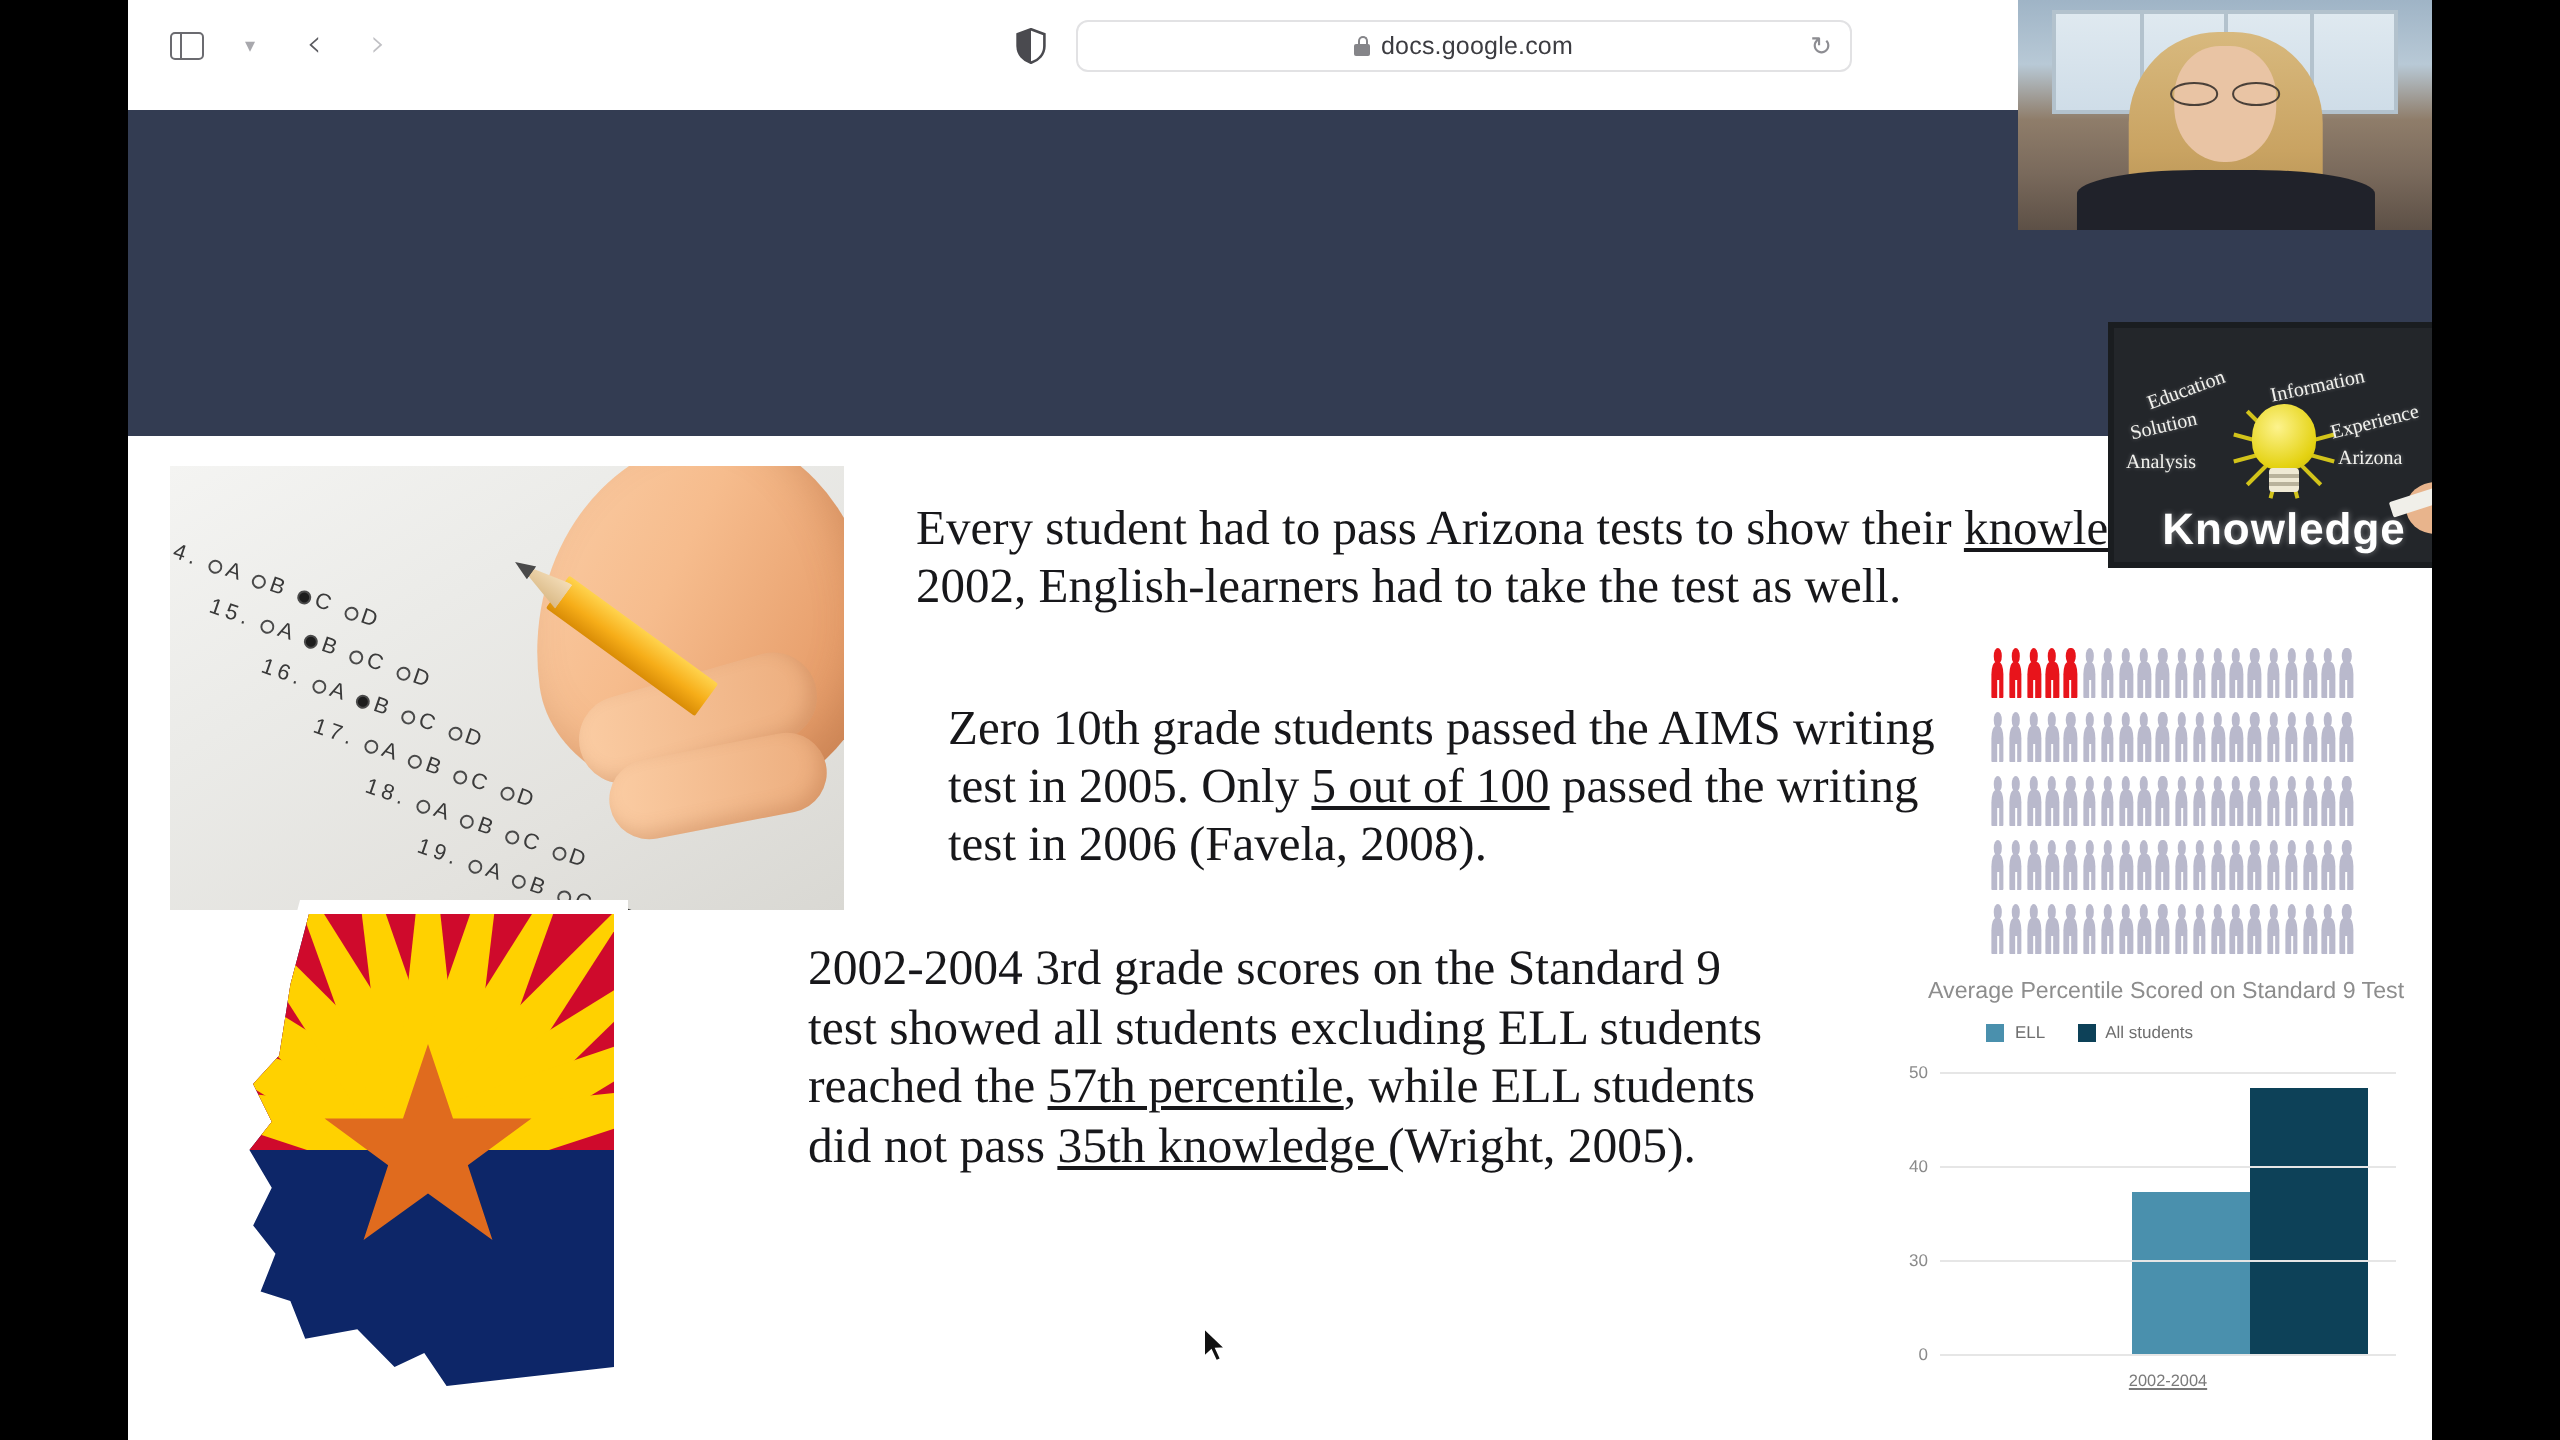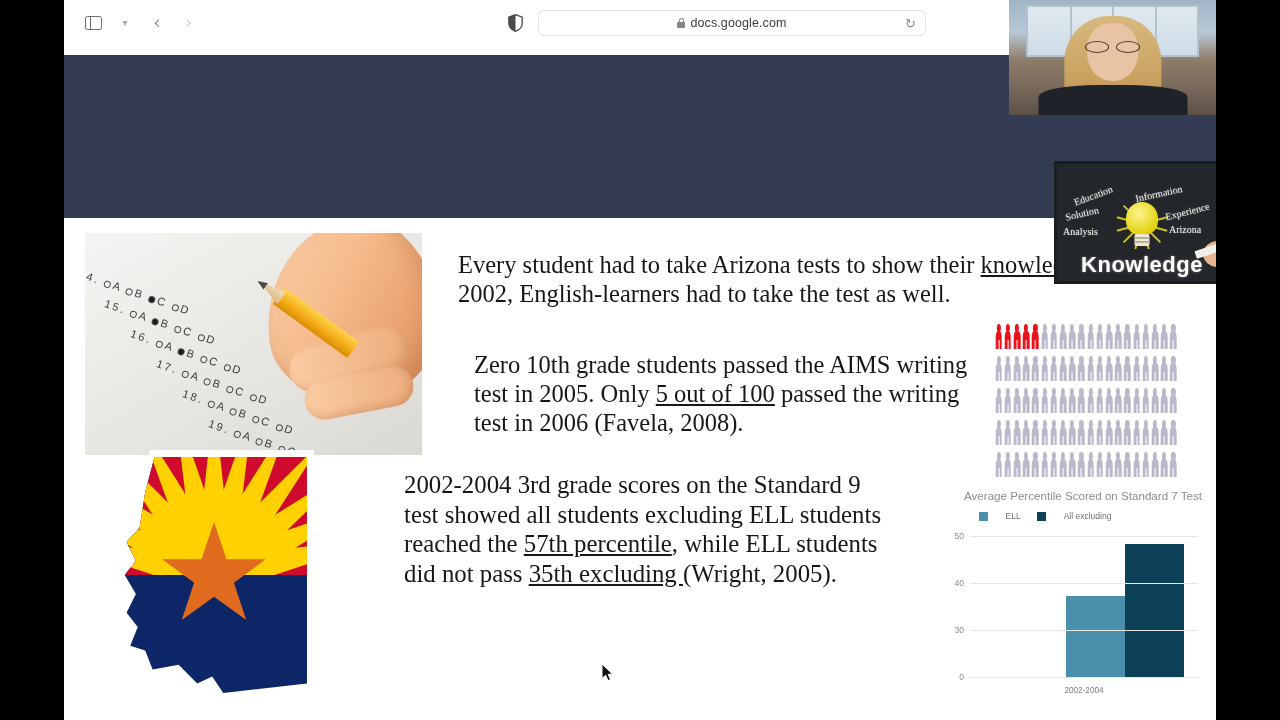--- a/index.html
+++ b/index.html
@@ -175,36 +175,36 @@
     background:#ffffff;
   }
   .chart-title{
     position:absolute; left:80px; top:4px; font-size:11.6px; color:#8d8d8d;
     font-family:"Liberation Sans", sans-serif; white-space:nowrap;
   }
   .chart-legend{
     position:absolute; left:0; top:26px; width:100%; display:flex;
     justify-content:center; gap:16px; align-items:center;
   }
-  .legend-item{ display:flex; align-items:center; gap:18px;text-align:center; }
+  .legend-item{ display:flex; align-items:center; gap:5px;text-align:center; }
   .legend-swatch{ width:9px; height:9px; }
   .legend-label{ font-size:8.5px; color:#6e6e6e; font-family:"Liberation Sans", sans-serif;}
   .plot{
     position:absolute; left:86px; top:52px; right:8px; bottom:32px;
   }
   .gridline{ position:absolute; left:0; right:0; height:1px; background:#e6e6e6; }
   .ytick{
     position:absolute; right:100%; margin-right:6px; transform:translateY(-50%);
     font-size:8.5px; color:#8a8a8a; font-family:"Liberation Sans", sans-serif;
   }
   .bars{ position:absolute; left:0; right:0; bottom:0; top:0; }
   .bar{ position:absolute; bottom:0; }
   .xlabel{
     position:absolute; top:100%; margin-top:8px; left:50%; transform:translateX(-50%);
-    font-size:8.2px; color:#7a7a7a; font-family:"Liberation Sans", sans-serif; white-space:nowrap;
+    font-size:8.2px; color:#7a7a7a; font-family:"Liberation Sans", sans-serif; white-space:nowrap;text-decoration:underline;
   }
 
   
   .webcam{
     position:absolute; left:1009px; top:0px; width:207px; height:115px;
     overflow:hidden; background:#2b3240;
   }
   .wc-bg{ position:absolute; inset:0;
     background:linear-gradient(180deg,#9fb4c6 0%,#b8c9d6 28%,#8f7d6a 52%,#7a6a5c 75%,#5d5046 100%); }
   .wc-window{ position:absolute; left:8%; top:4%; width:84%; height:46%;
@@ -359,23 +359,23 @@
             <div class="ray" style="transform: translateX(-50%) rotate(26deg);"></div>
             <div class="ray" style="transform: translateX(-50%) rotate(39deg);"></div>
             <div class="ray" style="transform: translateX(-50%) rotate(52deg);"></div>
             <div class="ray" style="transform: translateX(-50%) rotate(65deg);"></div>
             <div class="ray" style="transform: translateX(-50%) rotate(78deg);"></div>
           </div>
         <div class="az-star"></div>
       </div>
     </div>
 
-    <div class="body-text para-1"><span>Every student had to take Arizona tests to show their </span><span class="u">knowledge</span><span>. In 2002, English-learners had to take the test as well.</span></div>
+    <div class="body-text para-1"><span>Every student had to pass Arizona tests to show their </span><span class="u">knowledge</span><span>. In 2002, English-learners had to take the test as well.</span></div>
     <div class="body-text para-2"><span>Zero 10th grade students passed the AIMS writing test in 2005. Only </span><span class="u">5 out of 100</span><span> passed the writing test in 2006 (Favela, 2008).</span></div>
-    <div class="body-text para-3"><span>2002-2004 3rd grade scores on the Standard 9 test showed all students excluding ELL students reached the </span><span class="u">57th percentile</span><span>, while ELL students did not pass </span><span class="u">35th excluding </span><span>(Wright, 2005).</span></div>
+    <div class="body-text para-3"><span>2002-2004 3rd grade scores on the Standard 9 test showed all students excluding ELL students reached the </span><span class="u">57th percentile</span><span>, while ELL students did not pass </span><span class="u">35th knowledge </span><span>(Wright, 2005).</span></div>
 
     <div class="pictogram" id="pictogram">
         <div class="person hl">
           <span class="head"></span>
           <span class="body"></span>
           <span class="legsep"></span>
         </div>
         <div class="person hl">
           <span class="head"></span>
           <span class="body"></span>
@@ -867,29 +867,29 @@
           <span class="legsep"></span>
         </div>
         <div class="person">
           <span class="head"></span>
           <span class="body"></span>
           <span class="legsep"></span>
         </div>
       </div>
 
     <div class="chart">
-      <div class="chart-title">Average Percentile Scored on Standard 7 Test</div>
+      <div class="chart-title">Average Percentile Scored on Standard 9 Test</div>
       <div class="chart-legend" id="chart-legend">
           <div class="legend-item">
             <span class="legend-swatch" style="background: rgb(74, 144, 173);"></span>
             <span class="legend-label">ELL</span>
           </div>
           <div class="legend-item">
             <span class="legend-swatch" style="background: rgb(13, 65, 88);"></span>
-            <span class="legend-label">All excluding</span>
+            <span class="legend-label">All students</span>
           </div>
         </div>
       <div class="plot" id="chart-plot">
         <div class="bars" id="chart-bars">
             <div class="bar" style="background: rgb(74, 144, 173); height: 58.3333%; width: 26%; left: 42%;"></div>
             <div class="bar" style="background: rgb(13, 65, 88); height: 95%; width: 26%; left: 68%;"></div>
           </div>
         <div class="xlabel">2002-2004</div>
       <div class="gridline" style="bottom: 0%;">
             <span class="ytick">0</span>

